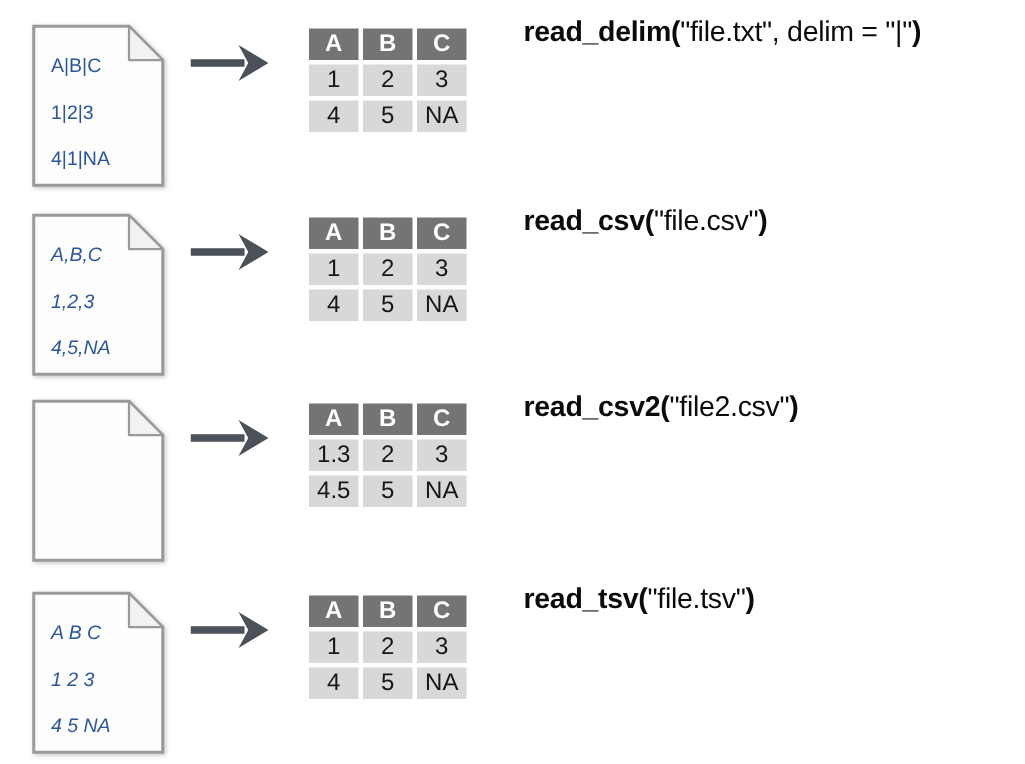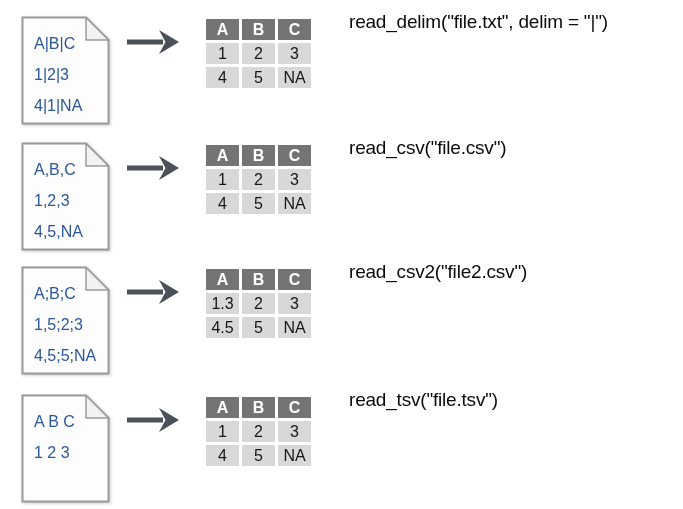--- a/index.html
+++ b/index.html
@@ -17,24 +17,24 @@
   .row.r3 { top:266px; }
   .row.r4 { top:394px; }
 
   
   .doc { position:absolute; left:21px; top:0; width:89px; height:109px; }
   .doc svg.docshape { position:absolute; inset:0; filter:drop-shadow(1px 1.5px 1.5px rgba(0,0,0,0.22)); }
   .doc .lines {
     position:absolute; left:13px; top:12px; right:4px;
     display:flex; flex-direction:column;
     color:#2b5799;
-    font-size:16px; line-height:31px;
+    font-size:13px; line-height:31px;
     white-space:nowrap;
   }
-  .doc .lines.italic { }
+  .doc .lines.italic { font-style:italic; }
 
   
   .arrow { position:absolute; left:127px; top:14px; width:52px; height:24px; }
 
   
   table.tbl {
     position:absolute; left:203px; top:0;
     border-collapse:separate; border-spacing:3px;
   }
   table.tbl th, table.tbl td {
@@ -44,21 +44,21 @@
   }
   table.tbl th { background:#747474; color:#ffffff; font-weight:bold; }
   table.tbl td { background:#d8d8d8; color:#161616; font-weight:normal; }
 
   
   .code {
     position:absolute; left:349px; top:-5px;
     font-size:19px; color:#0b0b0b; white-space:nowrap;
     letter-spacing:-0.2px;
   }
-  .code b { font-weight:normal;text-align:right; }
+  .code b { font-weight:bold;text-align:right; }
 </style>
 </head>
 <body>
 
 <div class="canvas">
 
   <div class="row r1">
     <div class="doc">
       <svg class="docshape" width="89" height="109" viewBox="0 0 89 109">
         <path d="M1.5,1.5 H65 L87.5,24 V107.5 H1.5 Z" fill="#fdfdfd" stroke="#9a9a9a" stroke-width="2"></path>
@@ -133,25 +133,20 @@
       </table>
     <div class="code"><b>read_csv(</b><span>"file.csv"</span><b>)</b></div>
   </div>
 
   <div class="row r3">
     <div class="doc">
       <svg class="docshape" width="89" height="109" viewBox="0 0 89 109">
         <path d="M1.5,1.5 H65 L87.5,24 V107.5 H1.5 Z" fill="#fdfdfd" stroke="#9a9a9a" stroke-width="2"></path>
         <path d="M65,1.5 L87.5,24 L65,24 Z" fill="#f2f2f2" stroke="#9a9a9a" stroke-width="1.5" stroke-linejoin="round"></path>
       </svg>
-      <div class="lines italic">
-        <span>A;B;C</span>
-        <span>1,5;2;3</span>
-        <span>4,5;5;NA</span>
-      </div>
     </div>
     <svg class="arrow" viewBox="0 0 52 24">
       <rect x="0" y="9.5" width="36" height="5" fill="#4b5158"></rect>
       <path d="M32,0 L52,12 L32,24 L38.5,12 Z" fill="#4b5158"></path>
     </svg>
     <table class="tbl">
       <tbody>
           <tr>
         <th>A</th>
         <th>B</th>
@@ -174,20 +169,21 @@
 
   <div class="row r4">
     <div class="doc">
       <svg class="docshape" width="89" height="109" viewBox="0 0 89 109">
         <path d="M1.5,1.5 H65 L87.5,24 V107.5 H1.5 Z" fill="#fdfdfd" stroke="#9a9a9a" stroke-width="2"></path>
         <path d="M65,1.5 L87.5,24 L65,24 Z" fill="#f2f2f2" stroke="#9a9a9a" stroke-width="1.5" stroke-linejoin="round"></path>
       </svg>
       <div class="lines italic">
         <span>A B C</span>
         <span>1 2 3</span>
+        <span>4 5 NA</span>
       </div>
     </div>
     <svg class="arrow" viewBox="0 0 52 24">
       <rect x="0" y="9.5" width="36" height="5" fill="#4b5158"></rect>
       <path d="M32,0 L52,12 L32,24 L38.5,12 Z" fill="#4b5158"></path>
     </svg>
     <table class="tbl">
       <tbody>
           <tr>
         <th>A</th>

